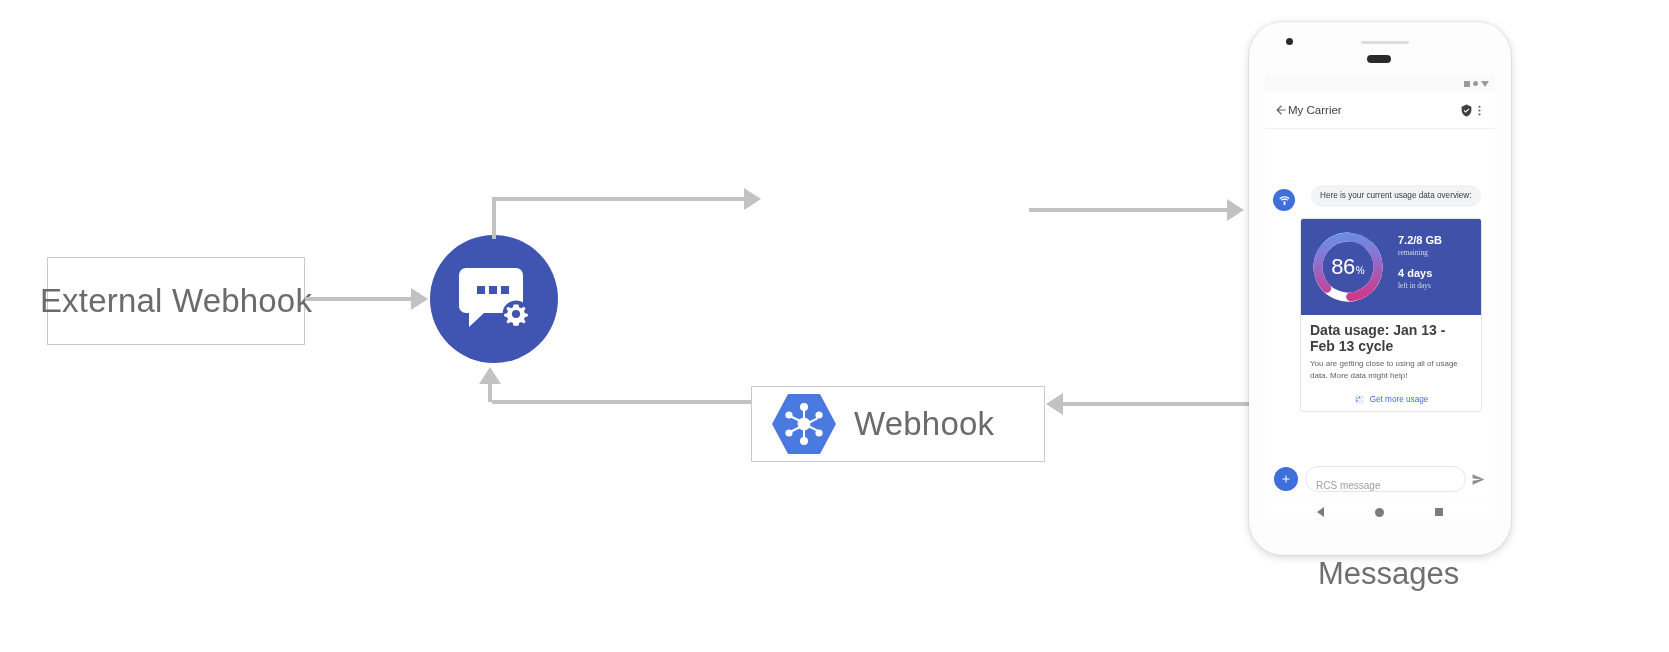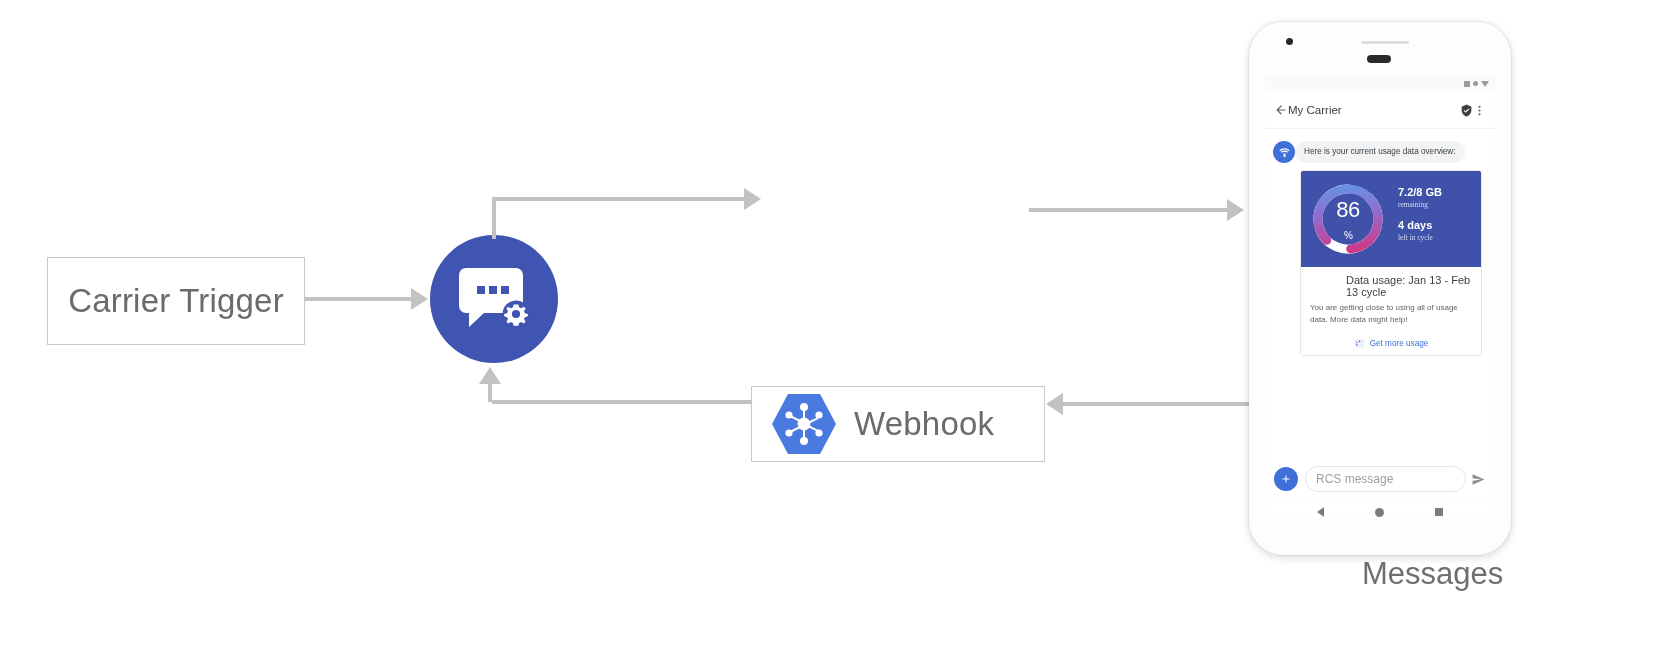--- a/index.html
+++ b/index.html
@@ -120,21 +120,21 @@
     font-size: 11.5px;
     color: #3c4043;
     flex: 1;
   }
   .chat-area {
     background: #ffffff;
     padding: 8px 8px 0 8px;
     height: 330px;
     box-sizing: border-box;
   }
-  .msg-row { display: flex; align-items: flex-end; gap: 0; }
+  .msg-row { display: flex; align-items: flex-start; gap: 16px; margin-top: 48px; }
   .avatar-bubble {
     width: 22px; height: 22px;
     border-radius: 50%;
     background: #3f6fd8;
     flex: 0 0 22px;
     display: flex; align-items: center; justify-content: center;
     margin-top: 4px;
   }
   .text-bubble {
     background: #f1f3f4;
@@ -165,34 +165,33 @@
     width: 72px; height: 72px;
     margin-left: 11px;
   }
   .gauge-pct {
     position: absolute;
     inset: 0;
     display: flex;
     align-items: center;
     justify-content: center;
     color: #ffffff;
-    flex-direction: column;
   }
   .gauge-num { font-size: 22px; font-weight: 300; letter-spacing: -0.5px; }
   .gauge-sym { font-size: 10px; font-weight: 400; margin-left: 1px; margin-top: 7px; }
   .hero-stats {
     color: #ffffff;
     margin-left: 14px;
     text-align: left;
   }
   .stat-big { font-size: 11px; font-weight: bold; line-height: 1.25; }
   .stat-sub { font-size: 7.4px; color: #d4daf1; line-height: 1.4; margin-bottom: 9px; font-family: Liberation Serif, serif; }
   .card-body { padding: 7px 9px 5px 9px; }
   .card-title {
-    font-size: 11px; font-weight: normal; color: #3c4043; margin-bottom: 4px; margin-left: 36px;
+    font-size: 14px; font-weight: bold; color: #3c4043; margin-bottom: 4px;
   }
   .card-desc {
     font-size: 8px; color: #5f6368; line-height: 1.45;
   }
   .card-action {
     display: flex; align-items: center; justify-content: center;
     gap: 5px; padding: 8px 0 6px 0;
   }
   .card-action-text { font-size: 8.2px; color: #3f6fd8; font-weight: 500; }
   .composer {
@@ -207,43 +206,43 @@
     flex: 0 0 24px;
     display: flex; align-items: center; justify-content: center;
     color: #fff; font-size: 15px; line-height: 1;
   }
   .composer-input {
     flex: 1;
     height: 24px;
     border: 1px solid #e6e6e6;
     border-radius: 13px;
     display: flex;
-    align-items: center;
+    align-items: flex-end;
     padding: 0 10px;
-    font-size: 12px;
+    font-size: 10px;
     color: #9aa0a6;
     background: #fff;
   }
   .nav-bar {
     height: 24px;
     background: #ffffff;
     display: flex;
     align-items: center;
     justify-content: space-around;
     padding: 0 26px;
     border-top: 1px solid #fbfbfb;
   }
 </style>
 </head>
 <body>
 
 <div id="canvas">
 
   <div class="node-box" id="external-trigger-box" style="left:47px; top:257px; width:258px; height:88px; justify-content:center;">
-    <span class="node-label-lg">Carrier Trigger</span>
+    <span class="node-label-lg">External Webhook</span>
   </div>
 
   <div class="conn conn-h" style="left:305px; top:297px; width:108px;"></div>
   <div class="arrow-r" style="left:411px; top:288px;"></div>
 
   <div id="agent-circle">
     <svg width="72" height="66" viewBox="0 0 72 66">
       <path d="M8 2 h50 a7 7 0 0 1 7 7 v31 a7 7 0 0 1 -7 7 h-32 l-15 14 v-14 h-3 a7 7 0 0 1 -7 -7 v-31 a7 7 0 0 1 7 -7 z" fill="#ffffff"></path>
       <rect x="19" y="20" width="8" height="8" fill="#4054b2"></rect>
       <rect x="31" y="20" width="8" height="8" fill="#4054b2"></rect>
@@ -356,21 +355,21 @@
               <div class="gauge-pct">
                 <span class="gauge-num">86</span>
                 <span class="gauge-sym">%</span>
               </div>
             </div>
 
             <div class="hero-stats">
               <div class="stat-big">7.2/8 GB</div>
               <div class="stat-sub">remaining</div>
               <div class="stat-big">4 days</div>
-              <div class="stat-sub">left in cycle</div>
+              <div class="stat-sub">left in days</div>
             </div>
           </div>
 
           <div class="card-body">
             <div class="card-title">Data usage: Jan 13 - Feb 13 cycle</div>
             <div class="card-desc">You are getting close to using all of usage data. More data might help!</div>
           </div>
 
           <div class="card-action">
             <svg width="11" height="11" viewBox="0 0 24 24">
@@ -400,15 +399,15 @@
       </div>
 
       <div class="nav-bar">
         <span style="width:0;height:0;border-top:5px solid transparent;border-bottom:5px solid transparent;border-right:7px solid #7c7c7c;"></span>
         <span style="display:inline-block;width:9px;height:9px;border-radius:50%;background:#7c7c7c;"></span>
         <span style="display:inline-block;width:8px;height:8px;background:#7c7c7c;"></span>
       </div>
     </div>
   </div>
 
-  <div class="caption" style="left:1318px; top:556px;margin-left:44px;">Messages</div>
+  <div class="caption" style="left:1318px; top:556px;">Messages</div>
 
 </div>
 
 </body></html>

